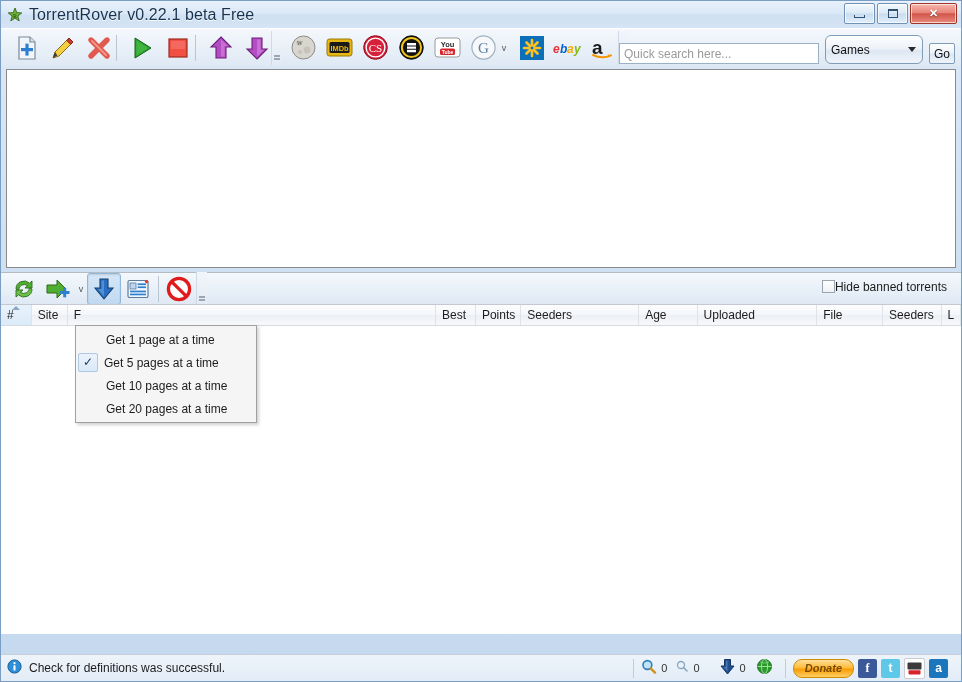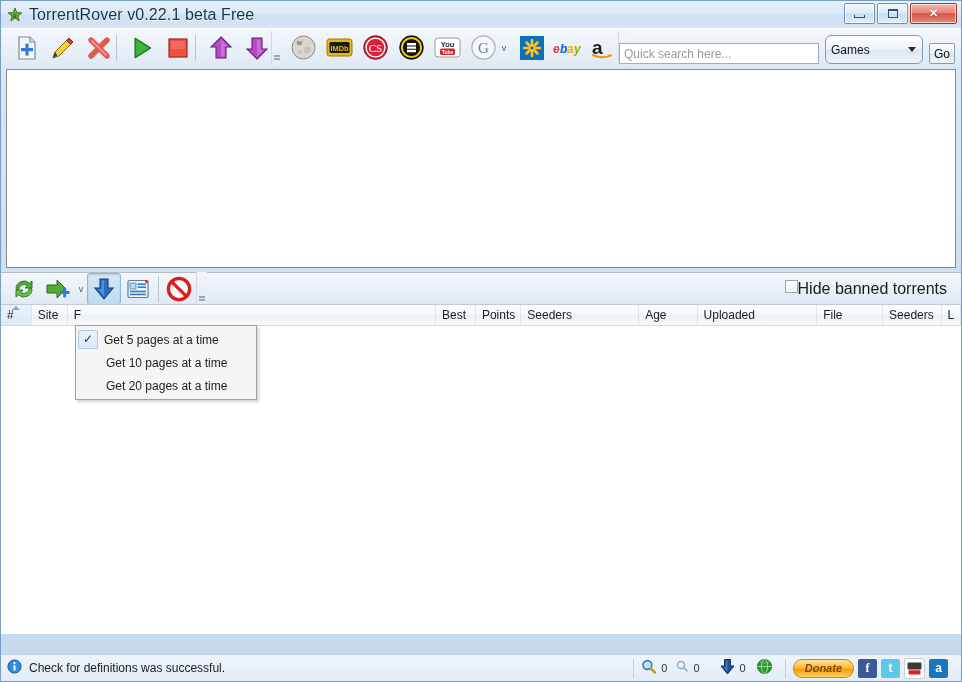--- a/index.html
+++ b/index.html
@@ -265,21 +265,21 @@
     border: 1px solid #8fb6dd;
     background: linear-gradient(180deg, #d6e7f8 0%, #c0d9f0 100%);
     box-shadow: inset 0 1px 2px rgba(0,0,0,0.12);
   }
   .hide-banned {
     position: absolute;
     right: 14px;
     top: 7px;
     display: flex;
     align-items: flex-start;
-    font-size: 16px;
+    font-size: 12px;
     color: #1c1c1c;
     cursor: default;
   }
   .chk {
     width: 13px; height: 13px;
     box-sizing: border-box;
     border: 1px solid #9aa5b1;
     background: linear-gradient(180deg,#ffffff 0%, #eef1f5 100%);
     flex: none;
   }
@@ -691,20 +691,24 @@
       <div class="th" style="width:62px">Age</div>
       <div class="th" style="width:128px">Uploaded</div>
       <div class="th" style="width:70px">File</div>
       <div class="th" style="width:62px">Seeders</div>
       <div class="th" style="width:20px">L</div>
     </div>
     <div class="table-body"></div>
   </div>
 
   <div class="dropdown">
+    <div class="dd-item">
+      <span class="dd-check"></span>
+      <span class="dd-label">Get 1 page at a time</span>
+    </div>
     <div class="dd-item">
       <span class="dd-check checked">✓</span>
       <span class="dd-label">Get 5 pages at a time</span>
     </div>
     <div class="dd-item">
       <span class="dd-check"></span>
       <span class="dd-label">Get 10 pages at a time</span>
     </div>
     <div class="dd-item">
       <span class="dd-check"></span>

